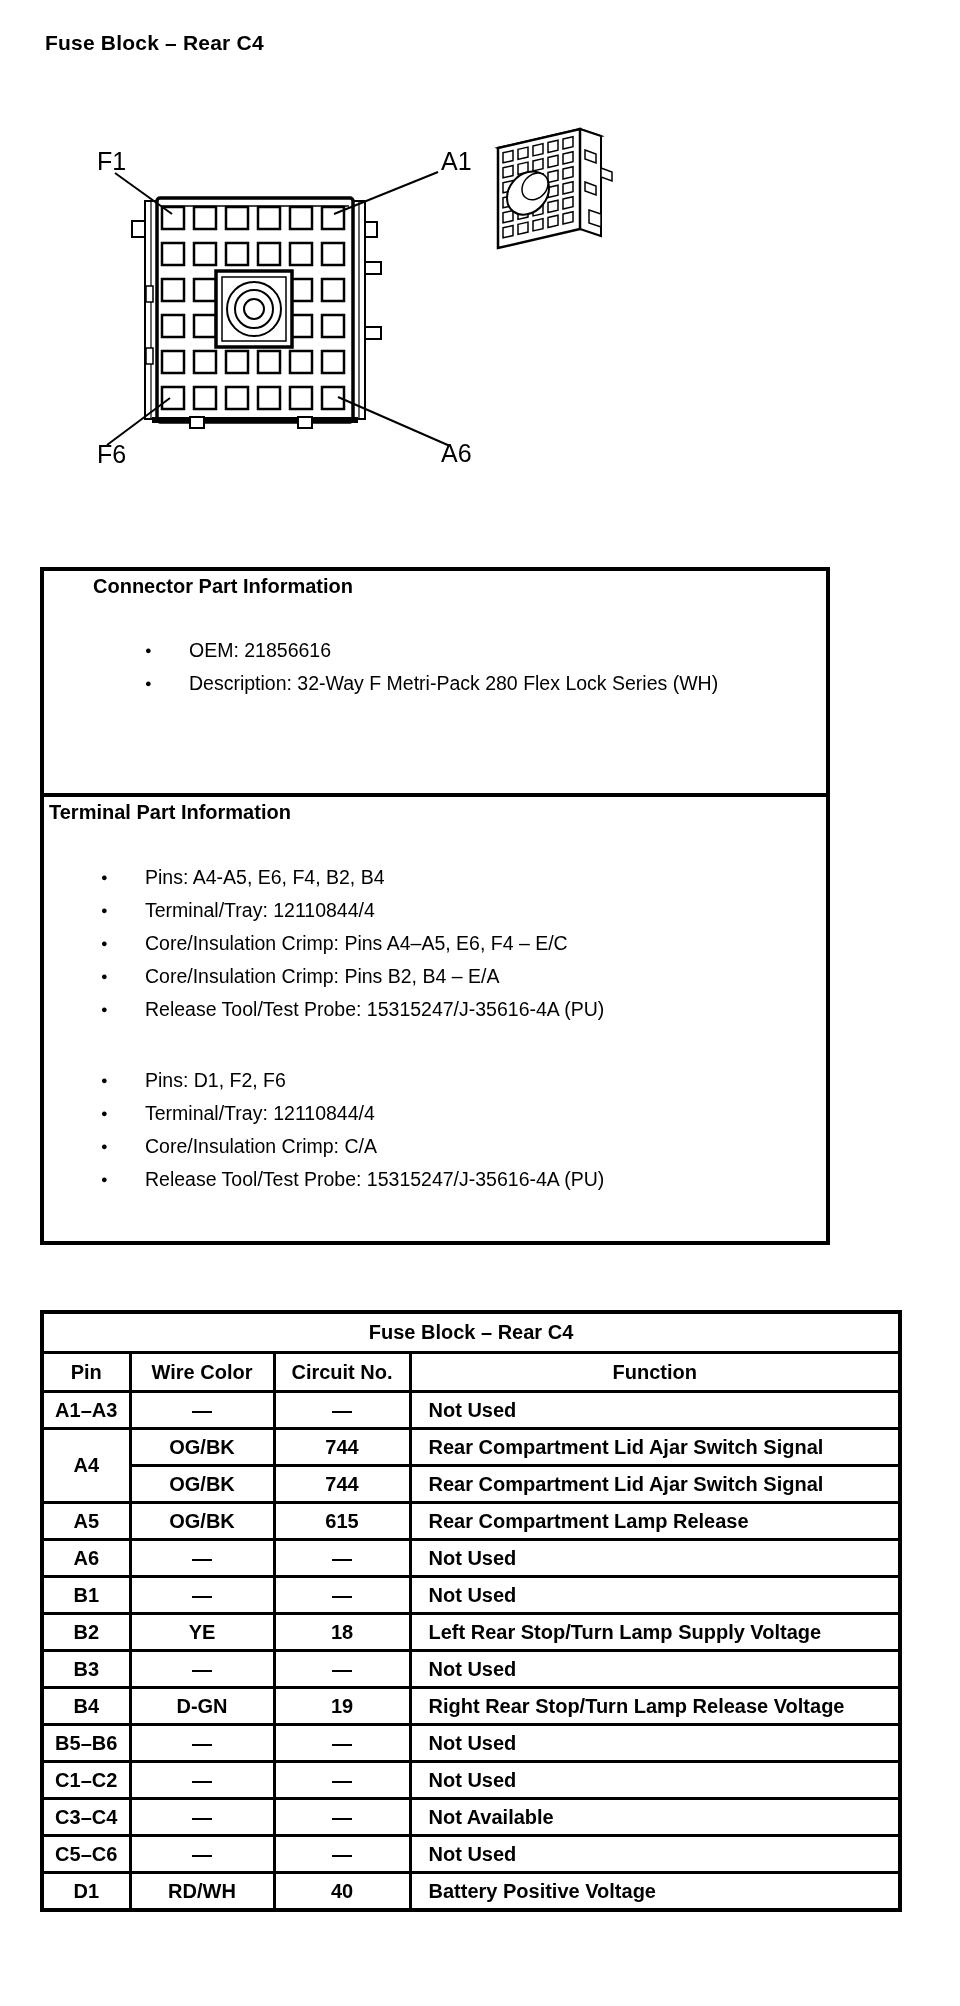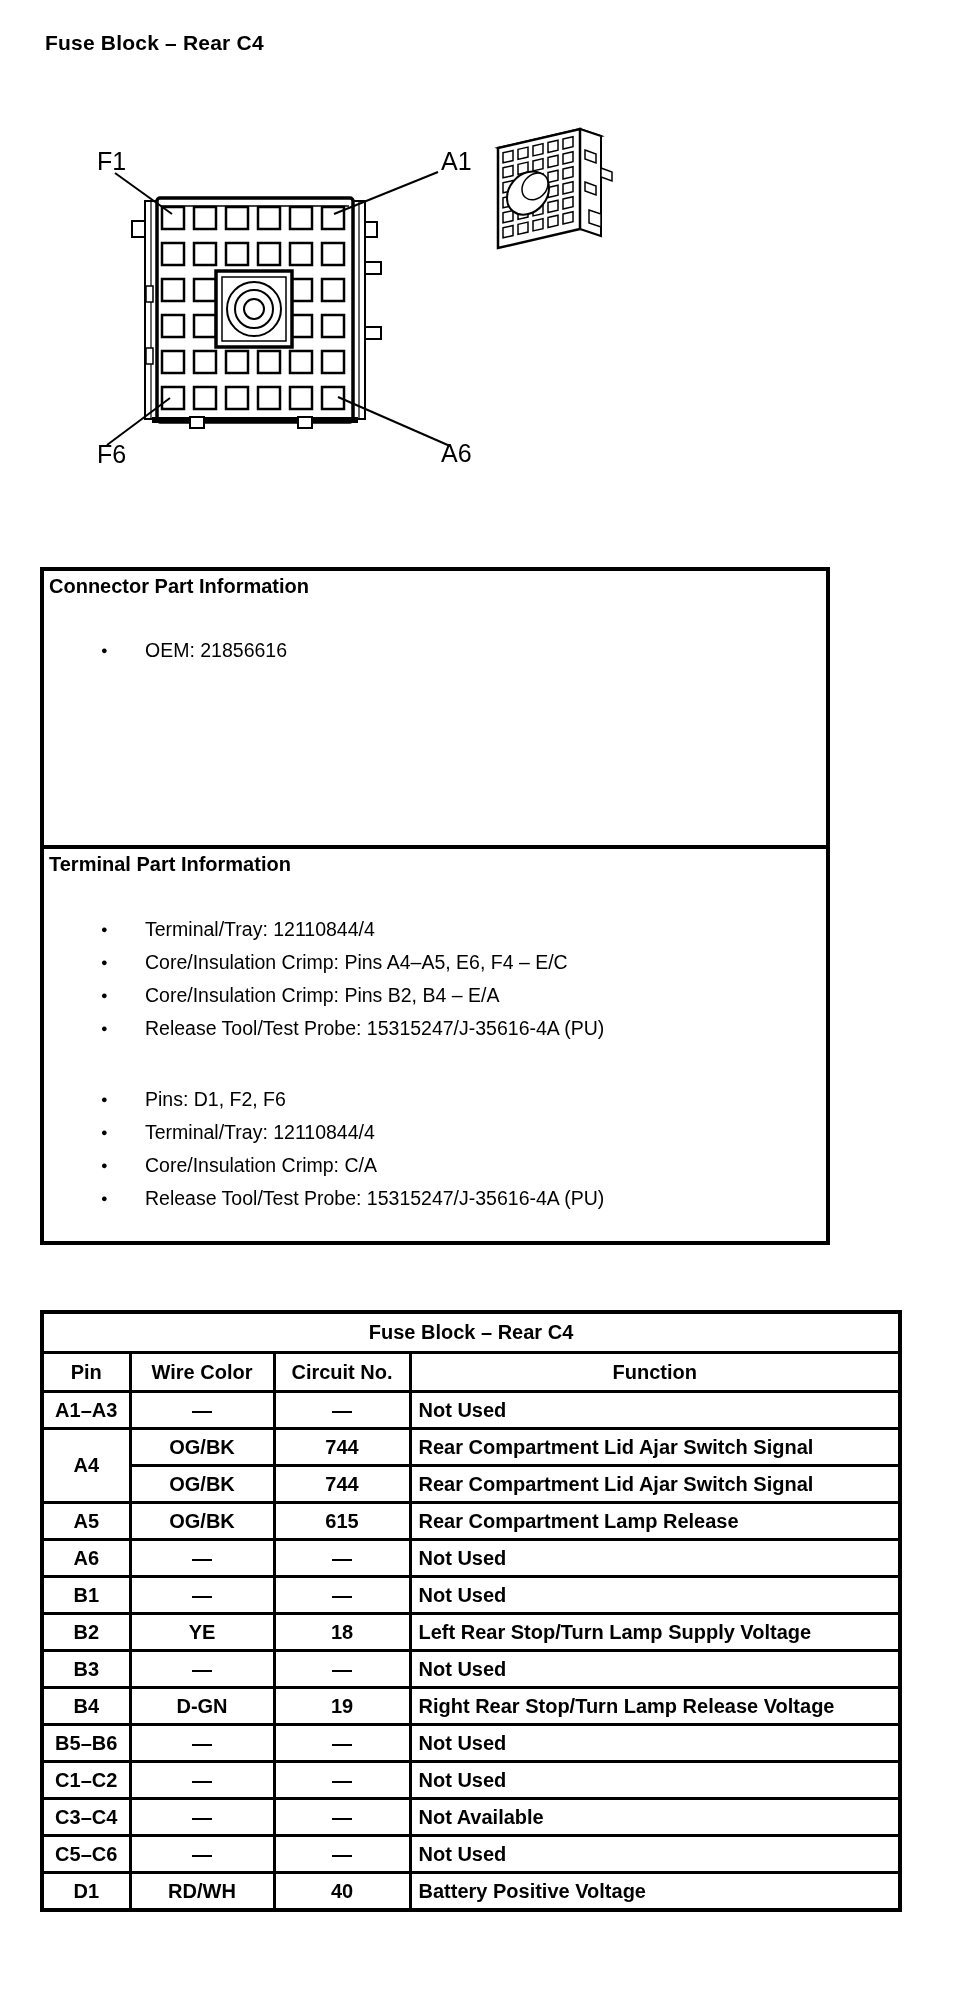--- a/index.html
+++ b/index.html
@@ -26,21 +26,21 @@
 
   
   .info-box {
     position:absolute; left:40px; top:567px;
     width:790px; height:678px;
     border:4px solid #000;
     box-sizing:border-box;
     background:#fff;
   }
   .info-section { box-sizing:border-box; }
-  .info-section.first { height:278px; border-bottom:4px solid #000; }
+  .info-section.first { height:226px; border-bottom:4px solid #000;padding-left:44px; }
   .info-heading {
     margin:0; padding:4px 6px 0 5px;
     font-size:20px; font-weight:bold;
   }
   ul.bullet-list { list-style:none; margin:0; padding:0 8px 0 101px; }
   ul.bullet-list li {
     position:relative;
     font-size:19.5px; line-height:33px;
     white-space:nowrap;
   }
@@ -65,21 +65,21 @@
     border:3px solid #000;
     font-size:20px;
     padding:0 3px;
     text-align:center;
     vertical-align:middle;
     overflow:hidden; white-space:nowrap;
   }
   .fuse-table tr.tbl-title-row th { height:37px; font-size:20px; font-weight:bold; }
   .fuse-table thead tr.tbl-header-row th { height:36px; font-weight:bold; }
   .fuse-table tbody td { height:34px; font-weight:bold; }
-  .fuse-table td.function-cell { text-align:left; padding-left:7px; }
+  .fuse-table td.function-cell { text-align:left; padding-left:17px; }
 </style>
 </head>
 <body>
 
 <h1 class="page-title">Fuse Block – Rear C4</h1>
 
 <svg id="diagram-svg" width="580" height="390" viewBox="40 95 580 390" fill="none" stroke="#000" stroke-width="2">
 
   <g>
 
@@ -210,25 +210,27 @@
     <text class="pin-label" x="97" y="463">F6</text>
     <text class="pin-label" x="441" y="462">A6</text>
   </g>
 </svg>
 
 <div class="info-box">
   <div class="info-section first">
     <h2 class="info-heading">Connector Part Information</h2>
     <ul class="bullet-list connector-list">
         <li>OEM: 21856616</li>
+        <li>Description: 32-Way F Metri-Pack 280 Flex Lock Series (WH)</li>
       </ul>
   </div>
   <div class="info-section">
     <h2 class="info-heading">Terminal Part Information</h2>
     <ul class="bullet-list terminal-list-1">
+        <li>Pins: A4-A5, E6, F4, B2, B4</li>
         <li>Terminal/Tray: 12110844/4</li>
         <li>Core/Insulation Crimp: Pins A4–A5, E6, F4 – E/C</li>
         <li>Core/Insulation Crimp: Pins B2, B4 – E/A</li>
         <li>Release Tool/Test Probe: 15315247/J-35616-4A (PU)</li>
       </ul>
     <ul class="bullet-list terminal-list-2">
         <li>Pins: D1, F2, F6</li>
         <li>Terminal/Tray: 12110844/4</li>
         <li>Core/Insulation Crimp: C/A</li>
         <li>Release Tool/Test Probe: 15315247/J-35616-4A (PU)</li>

